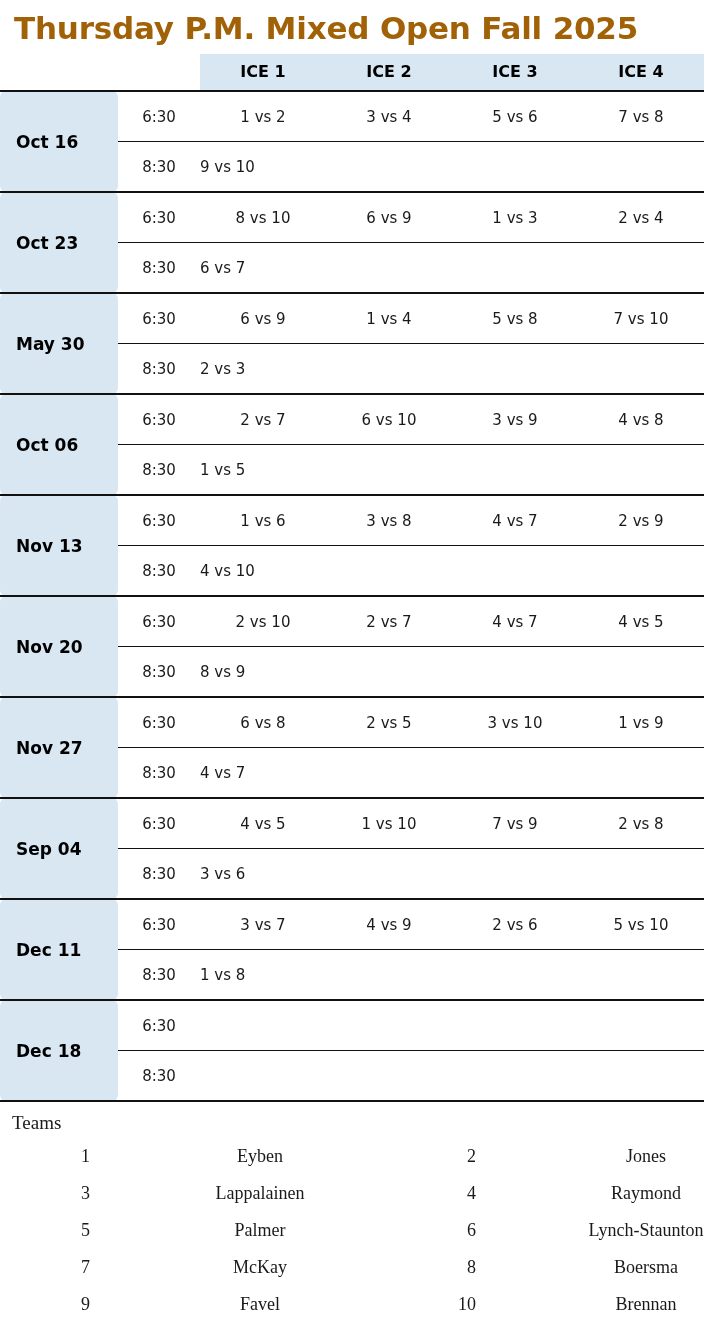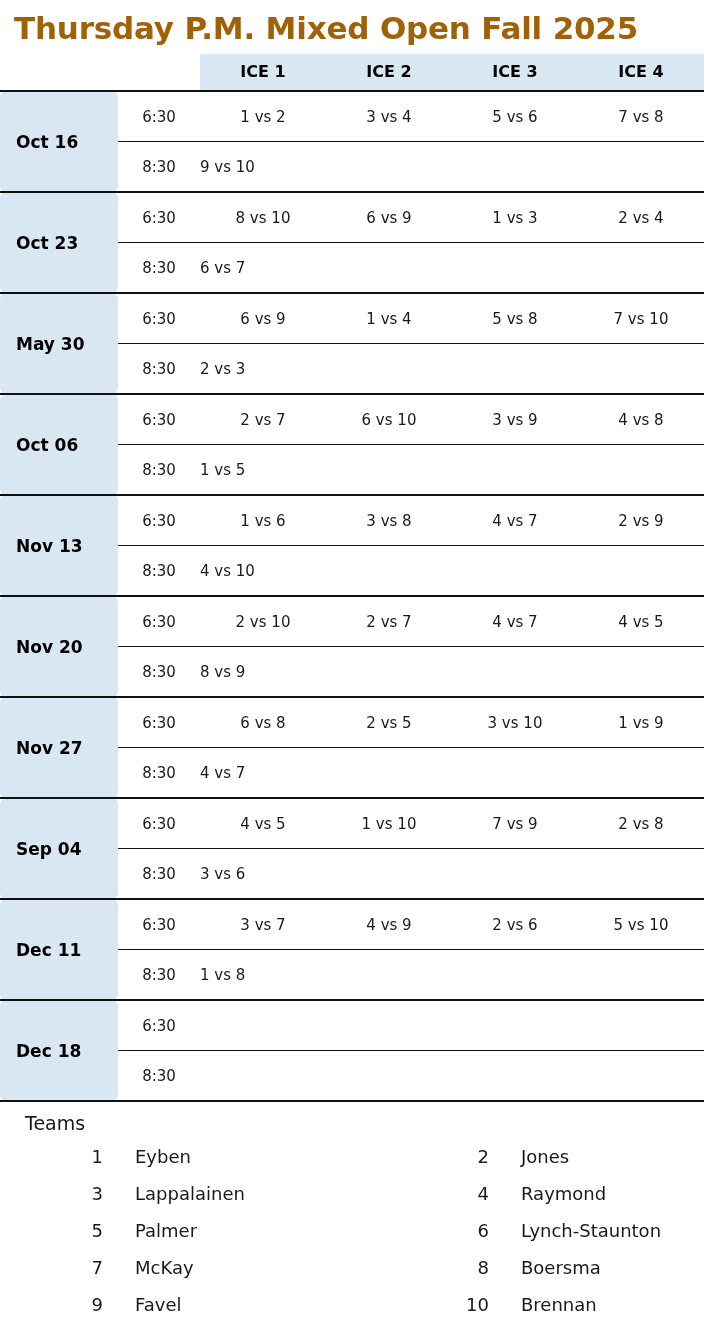--- a/index.html
+++ b/index.html
@@ -84,21 +84,22 @@
   }
   td.time-cell {
     font-size: 15px;
     text-align: center;
   }
   td.span-cell {
     text-align: left;
   }
 
   .teams-wrap {
-    padding: 10px 0 0 25px;
+    padding: 10px 0 0 12px;
+    font-family: Liberation Serif, serif;
   }
   .teams-title {
     font-size: 19px;
     color: #1a1a1a;
     padding-bottom: 2px;
   }
   table.teams {
     border-collapse: collapse;
     table-layout: fixed;
     width: 700px;
@@ -111,21 +112,21 @@
     height: 37px;
     font-size: 18px;
     background: transparent;
     color: #1a1a1a;
   }
   td.t-num {
     text-align: right;
     padding-right: 18px;
   }
   td.t-name {
-    text-align: left;
+    text-align: center;
     padding-left: 14px;
   }
 </style>
 </head>
 <body>
 
 <div class="page">
 
   <div class="title">Thursday P.M. Mixed Open Fall 2025</div>
 

